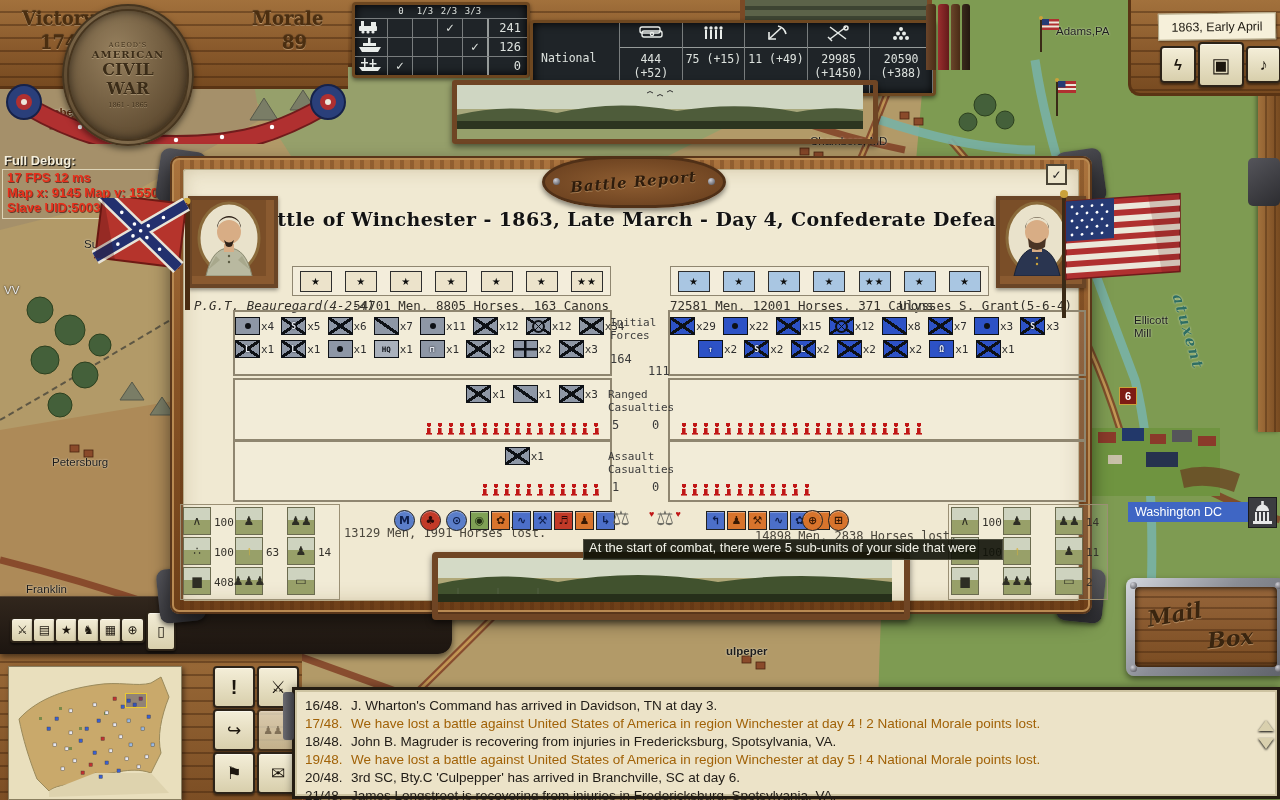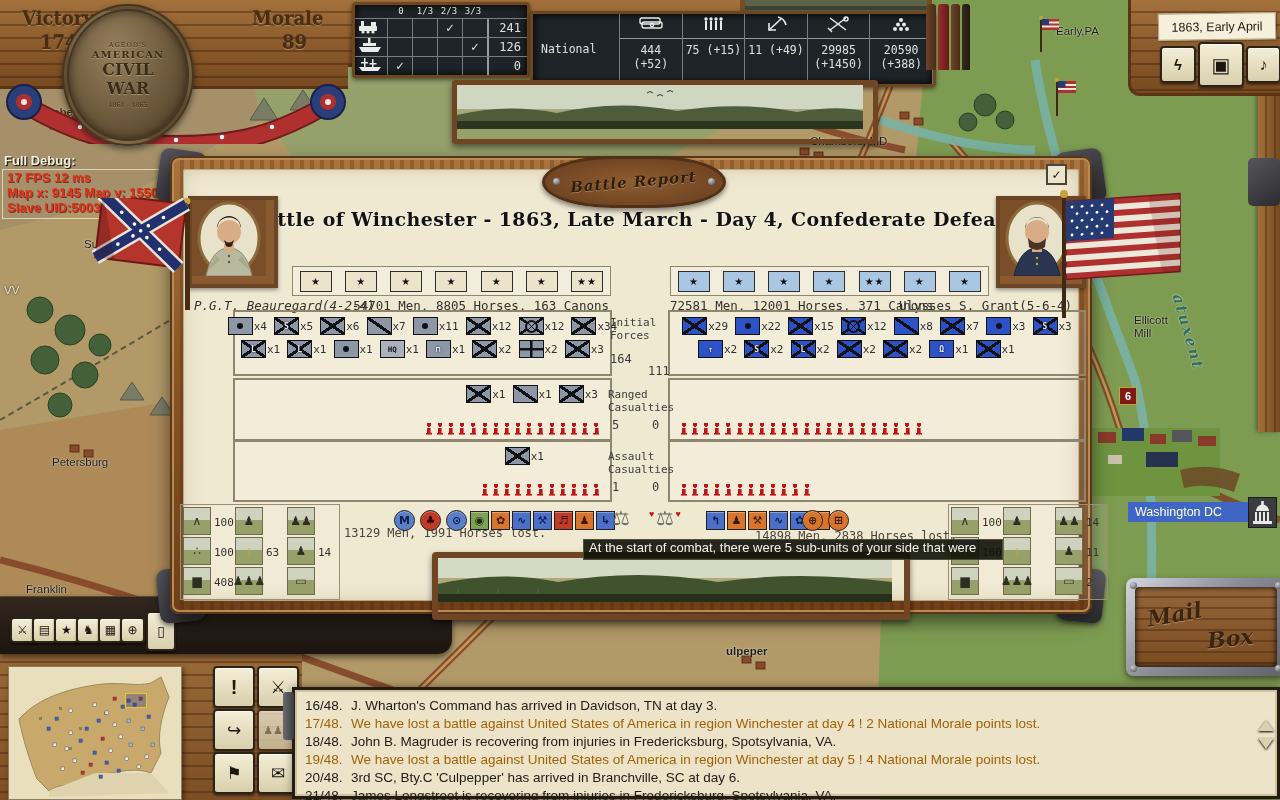--- a/index.html
+++ b/index.html
@@ -31,21 +31,21 @@
       box-shadow:0 8px 18px rgba(0,0,0,.5), inset 0 0 0 2px #59361a, inset 0 0 0 4px #b98a52;}
   #dlg-inner{position:absolute;left:13px;top:13px;right:13px;bottom:13px;background:#f0e9d2;
       border-radius:3px;box-shadow:inset 0 0 0 1px #b5a987, inset 0 0 18px rgba(120,90,40,.25);}
   .plate{position:absolute;width:46px;height:54px;background:linear-gradient(145deg,#55555b,#2c2c30);
       border-radius:9px;box-shadow:0 2px 5px rgba(0,0,0,.55);z-index:-1;}
   .plate:after{content:"";position:absolute;left:50%;top:14px;width:12px;height:12px;margin-left:-6px;
       border-radius:50%;background:radial-gradient(circle at 35% 30%,#9a9aa2,#3a3a40);}
   .sec{position:absolute;border:2px solid #8f8670;background:rgba(255,255,255,.14);}
   .clabel{position:absolute;font:11px "DejaVu Sans Mono",monospace;color:#3c3c3c;line-height:13px;}
   .cnum{position:absolute;font:12px "DejaVu Sans Mono",monospace;color:#3a3a3a;}
-  .urow{display:flex;justify-content:center;gap:7px;padding-top:5px;}
+  .urow{display:flex;gap:7px;padding-top:5px;}
   .unitwrap{display:flex;align-items:center;gap:1px;}
   .unit{position:relative;width:23px;height:16px;border:1px solid #0e1116;display:inline-block;background-color:#8e97a6;}
   .u-usa{background-color:#2d52c6;}
   .ucount{font:11px "DejaVu Sans Mono",monospace;color:#2e2e2e;}
   .sym-x{background-image:
      linear-gradient(to top right, transparent 44%,#0e1116 44%,#0e1116 56%,transparent 56%),
      linear-gradient(to bottom right, transparent 44%,#0e1116 44%,#0e1116 56%,transparent 56%);}
   .sym-slash{background-image:
      linear-gradient(to top right, transparent 44%,#0e1116 44%,#0e1116 56%,transparent 56%);}
   .sym-dot:after{content:"";position:absolute;inset:0;margin:auto;width:6px;height:6px;border-radius:50%;background:#0e1116;}
@@ -186,21 +186,21 @@
       <rect x="1172" y="430" width="20" height="12" fill="#55555a"></rect>
       <rect x="1198" y="436" width="18" height="10" fill="#8a3a2a"></rect>
       <rect x="1146" y="452" width="32" height="15" fill="#26324e"></rect>
       <rect x="1108" y="455" width="14" height="9" fill="#c8c0a8"></rect>
       <path d="M1180,470 q30,-8 60,4 l-6,18 q-26,-10 -50,-4 Z" fill="#6b4a26" opacity="0.85"></path>
     </g>
   </svg>
 
   <div class="maplabel" style="left:34px;top:106px;color:#5a2a10;font-weight:bold;">Cumberland</div>
   <div class="maplabel" style="left:810px;top:135px;">Chambers, MD</div>
-  <div class="maplabel" style="left:1056px;top:25px;">Early,PA</div>
+  <div class="maplabel" style="left:1056px;top:25px;">Adams,PA</div>
   <div class="maplabel" style="left:84px;top:238px;">Susqu</div>
   <div class="maplabel" style="left:4px;top:284px;color:#ececec;text-shadow:0 0 2px #000;">VV</div>
   <div class="maplabel" style="left:1134px;top:314px;line-height:13px;">
     <span>Ellicott</span><br>
     <span>Mill</span>
   </div>
   <div class="maplabel" style="left:52px;top:456px;">Petersburg</div>
   <div class="maplabel" style="left:26px;top:583px;">Franklin</div>
   <div class="maplabel" style="left:726px;top:645px;font-weight:bold;">ulpeper</div>
   <div class="maplabel" style="left:1186px;top:292px;transform:rotate(74deg);transform-origin:left top;font:italic bold 15px 'DejaVu Serif',serif;color:#2e6e62;letter-spacing:2px;">atuxent</div>
@@ -334,21 +334,21 @@
           </span>
           <span style="width: 24px; text-align: center; font-size: 13px; font-weight: bold; border-left: 1px solid rgba(230, 235, 230, 0.45); height: 18px; line-height: 18px;">✓</span>
           <span style="width: 24px; text-align: center; font-size: 13px; font-weight: bold; border-left: 1px solid rgba(230, 235, 230, 0.45); height: 18px; line-height: 18px;"></span>
           <span style="width: 24px; text-align: center; font-size: 13px; font-weight: bold; border-left: 1px solid rgba(230, 235, 230, 0.45); height: 18px; line-height: 18px;"></span>
           <span style="width: 24px; text-align: center; font-size: 13px; font-weight: bold; border-left: 1px solid rgba(230, 235, 230, 0.45); height: 18px; line-height: 18px;"></span>
           <span style="flex: 1 1 0%; text-align: right; padding-right: 6px; font-size: 12px; border-left: 2px solid rgba(230, 235, 230, 0.6); height: 18px; line-height: 18px;">0</span>
         </div>
       </div>
   </div>
 
-  <div class="abs chalk" style="left:530px;top:11px;width:400px;height:70px;z-index:3;text-decoration:underline;">
+  <div class="abs chalk" style="left:530px;top:20px;width:400px;height:70px;z-index:3;text-decoration:underline;">
     <div id="nb-grid" style="position:absolute;inset:0;display:flex;">
         <div style="width: 78px; display: flex; align-items: center; padding-left: 8px; font-size: 11.5px; border-right: 1px solid rgba(230, 235, 230, 0.45);">
           <span>National</span>
         </div>
         <div style="flex: 1 1 0%; display: flex; flex-direction: column; align-items: center; border-right: 1px solid rgba(230, 235, 230, 0.45);">
           <span style="height: 24px; display: flex; align-items: center;">
             <span><svg width="30" height="18">
                 <g fill="none" stroke="#e8ece9" stroke-width="1.4">
                   <rect x="4" y="3" width="20" height="6" rx="2"></rect>
                   <rect x="6" y="7" width="20" height="6" rx="2"></rect>

